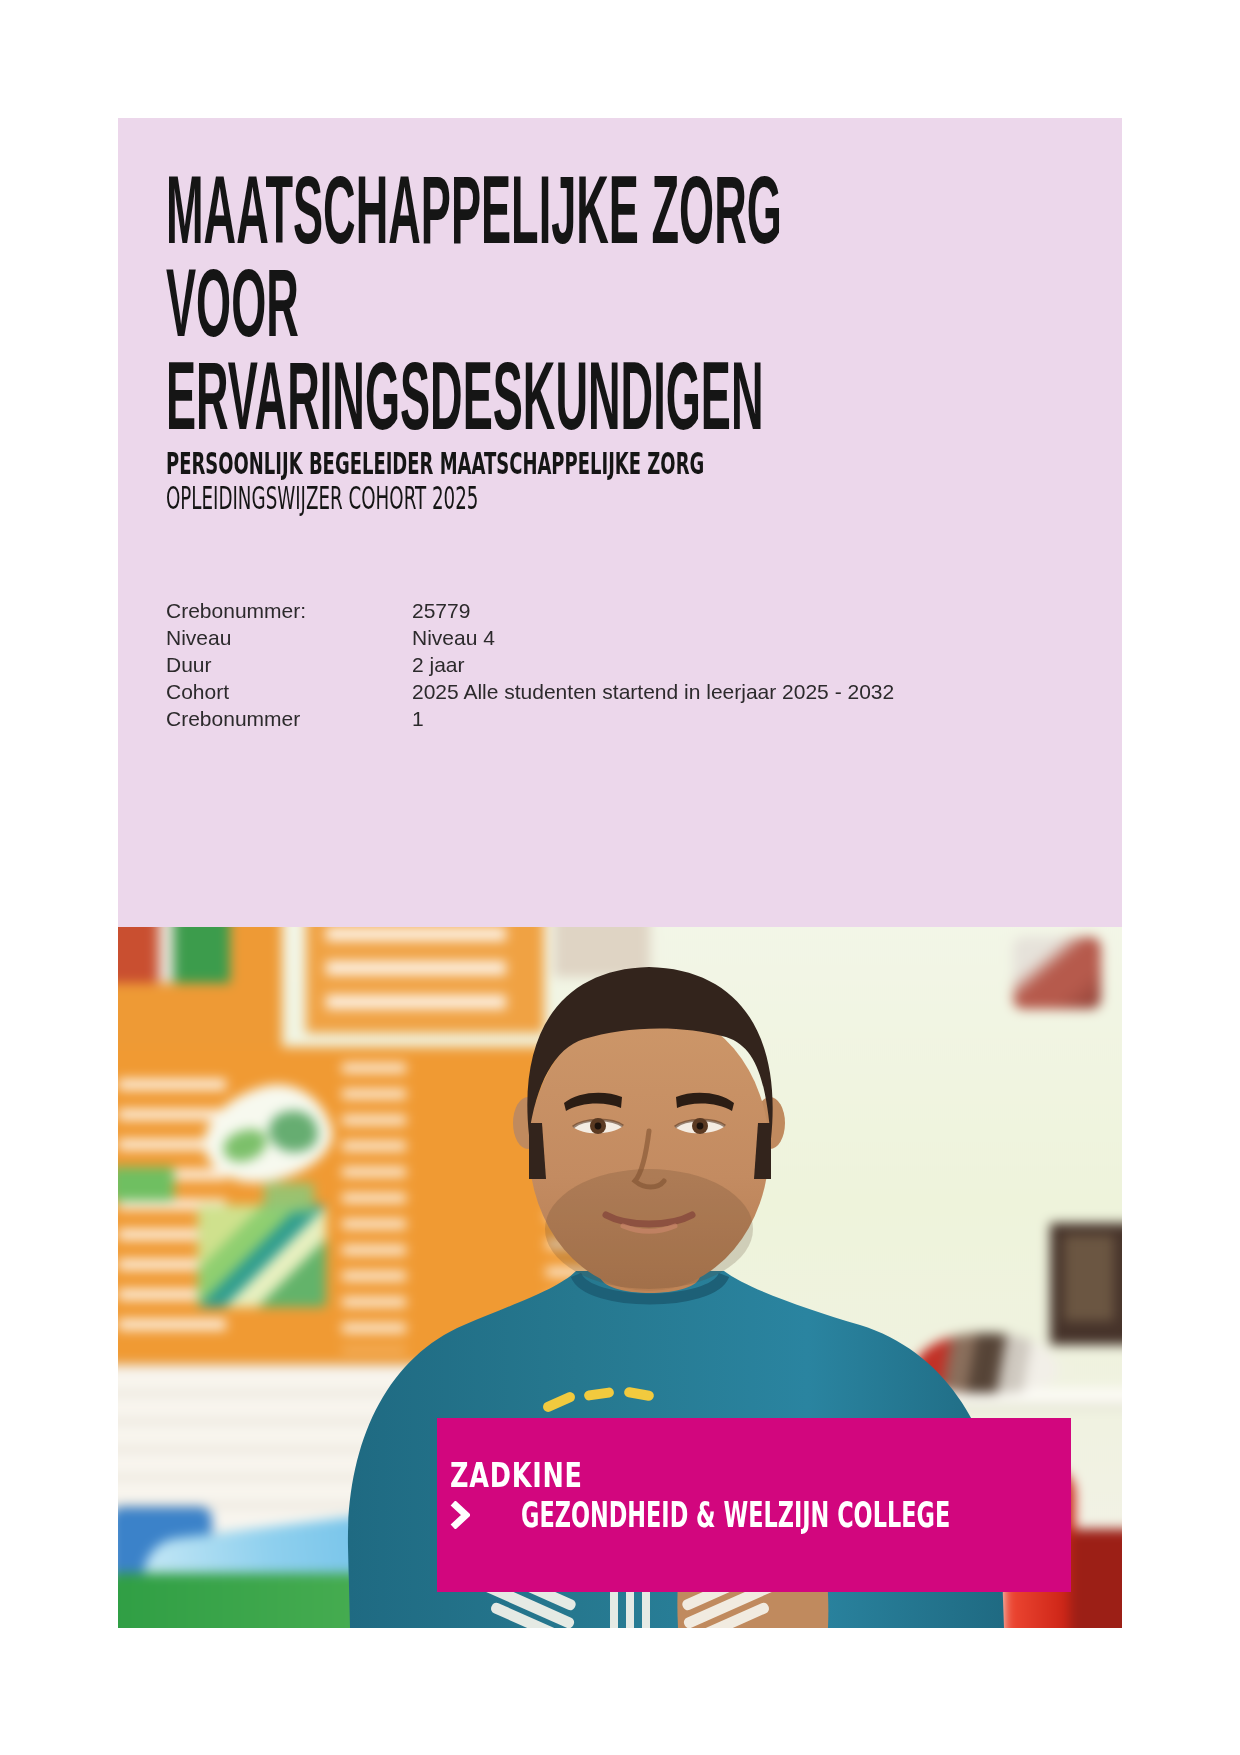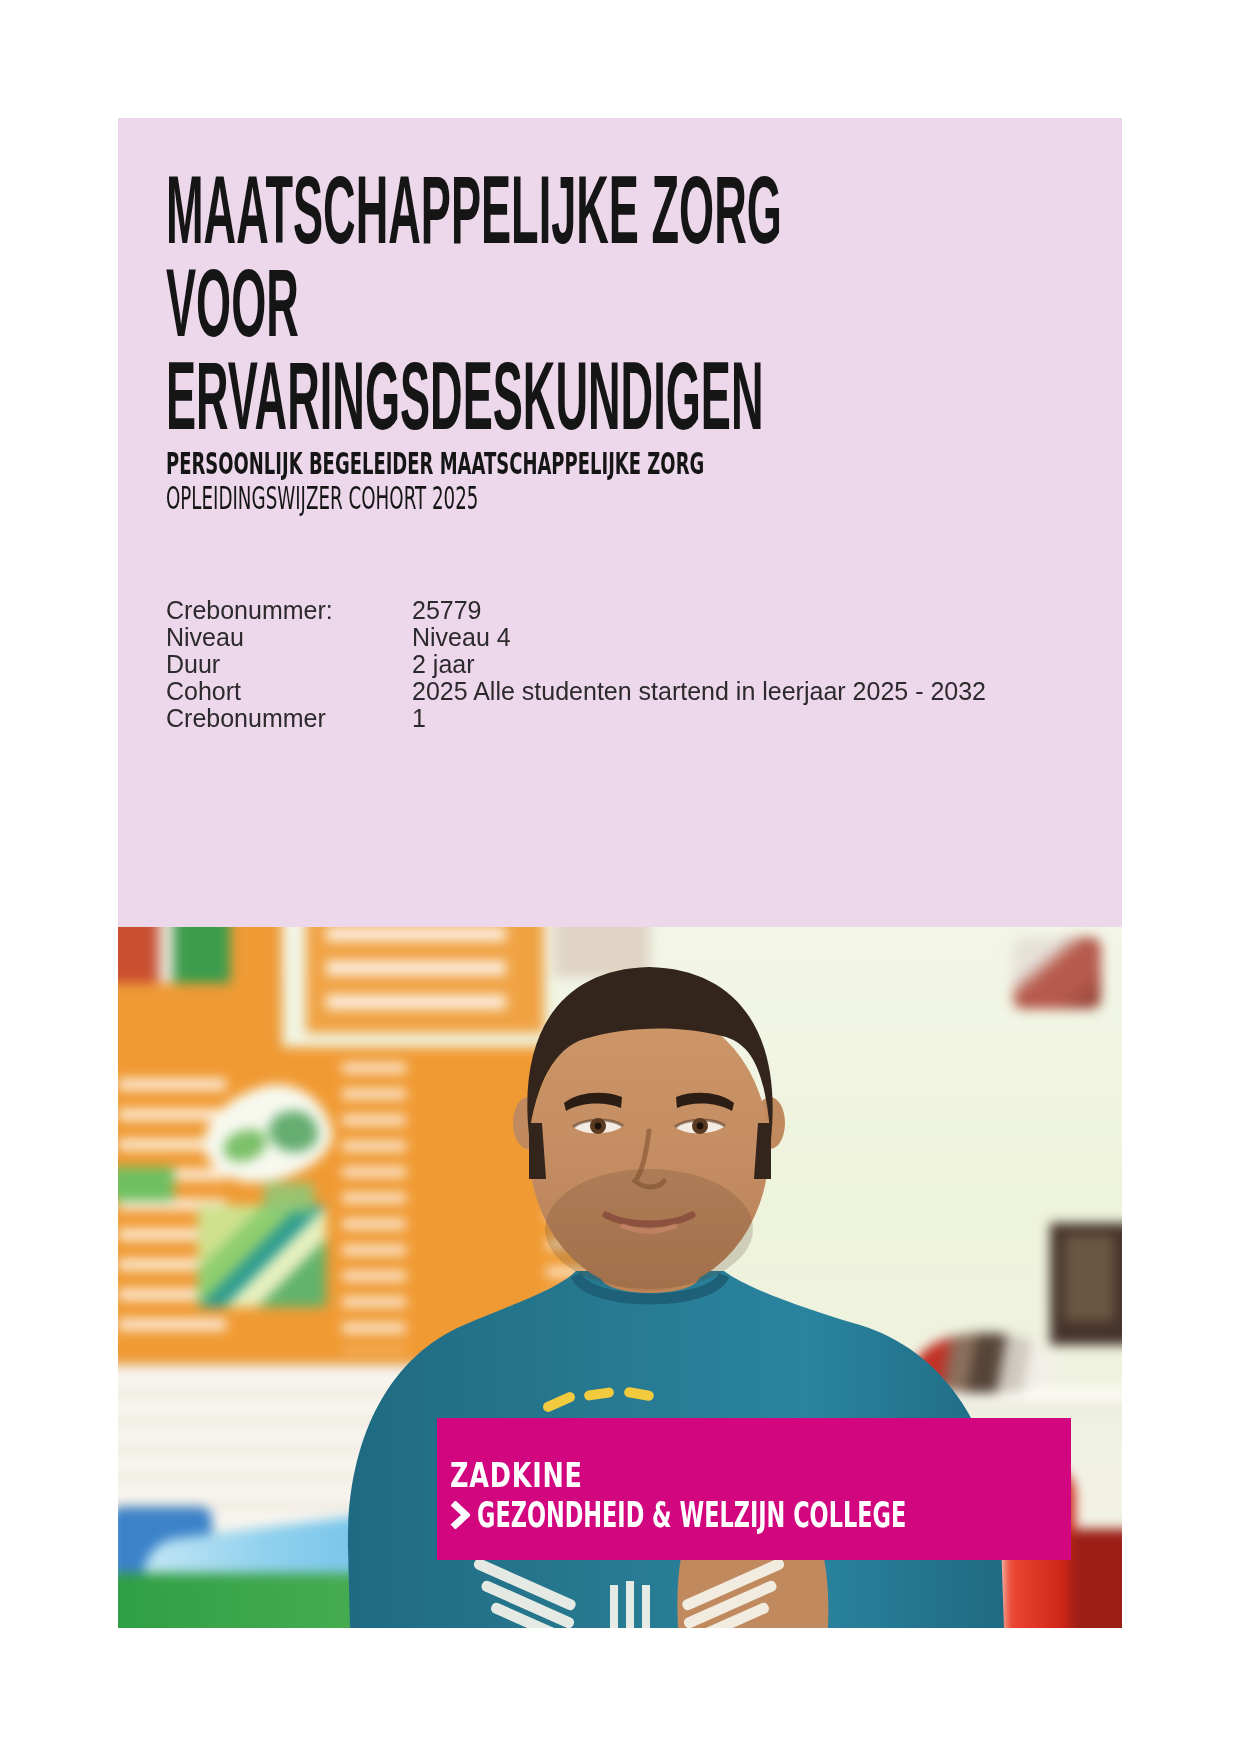--- a/index.html
+++ b/index.html
@@ -15,21 +15,21 @@
          color:var(--title_text,#151515);}
   .title .line{line-height:93px;font-size:96px;height:93px;}
   .title .cond{transform:scaleX(.47);line-height:93px;}
   .subtitle{margin-top:3px;font-family:"DejaVu Sans",sans-serif;font-weight:bold;
             color:var(--title_text,#151515);font-size:31px;line-height:36px;height:36px;}
   .subtitle .cond{transform:scaleX(.58);}
   .edition{font-family:"DejaVu Sans",sans-serif;font-weight:normal;
            color:var(--title_text,#151515);}
   .edition .line{font-size:32px;line-height:35px;height:35px;}
   .edition .cond{transform:scaleX(.57);}
-  .meta{margin-top:81px;color:var(--meta_text,#2c2a2c);font-size:25px;line-height:27px;}
+  .meta{margin-top:81px;color:var(--meta_text,#2c2a2c);font-size:21px;line-height:27px;}
   .mrow{display:flex;white-space:nowrap;}
   .mlabel{width:246px;flex:0 0 246px;}
   .mvalue{flex:1;}
 
   
   .photo{position:absolute;left:118px;top:927px;width:1004px;height:701px;overflow:hidden;
          background:var(--wall,#eef3dd);}
   .pbg{position:absolute;inset:0;filter:blur(6px);}
   .pbg>div{position:absolute;}
   .wall{left:-24px;top:-24px;width:1052px;height:749px;
@@ -76,26 +76,26 @@
   .darkShelf{left:932px;top:296px;width:92px;height:122px;background:var(--shelf_dark,#46332a);}
   .darkShelf::before{content:"";position:absolute;left:14px;top:12px;width:50px;height:86px;background:#6b5642;}
   .redCan{left:885px;top:540px;width:72px;height:180px;border-radius:26px 26px 0 0;
         background:linear-gradient(90deg,#f04a35,var(--red_object,#c81f12));}
   .redDark{left:952px;top:602px;width:70px;height:120px;background:#9c1f16;border-radius:10px;}
   .redWide{left:700px;top:648px;width:160px;height:70px;background:#d6473a;border-radius:18px;opacity:.9;}
 
   .man{position:absolute;left:0;top:0;width:1004px;height:701px;}
 
   
-  .banner{position:absolute;left:437px;top:1418px;width:634px;height:142px;
+  .banner{position:absolute;left:437px;top:1418px;width:634px;height:174px;
           background:var(--banner_bg,#d2067e);box-sizing:border-box;padding:40px 4px 0 13px;
           color:var(--banner_text,#ffffff);font-family:"DejaVu Sans",sans-serif;font-weight:bold;}
   .brand{font-size:34px;line-height:34px;height:34px;}
   .brand .cond{transform:scaleX(.75);letter-spacing:1px;}
-  .collegeLine{margin-top:4px;display:flex;align-items:center;font-size:35px;line-height:38px;height:38px;}
+  .collegeLine{margin-top:4px;display:flex;align-items:center;font-size:35px;line-height:38px;height:38px;gap:44px;}
   .collegeLine svg{margin-right:7px;flex:0 0 auto;}
   .collegeLine .cond{transform:scaleX(.64);}
 </style>
 </head>
 <body>
 
 <div class="page">
 
   <section class="panel">
     <h1 class="title">

